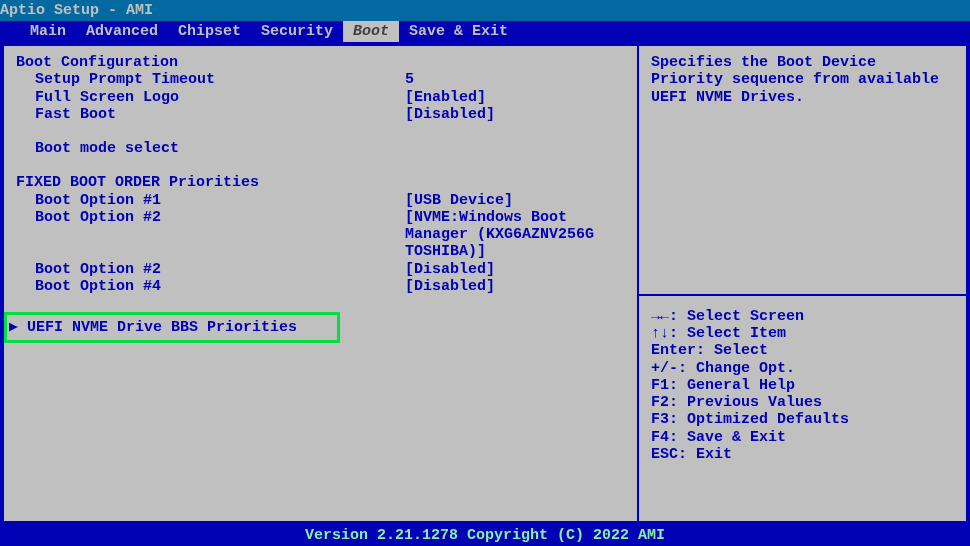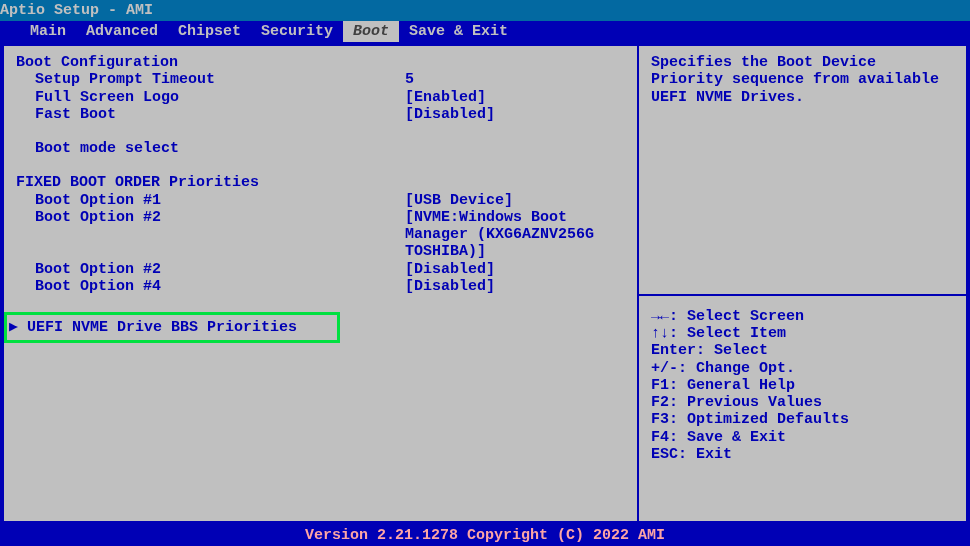--- a/index.html
+++ b/index.html
@@ -116,21 +116,21 @@
       margin-left: -10px;
     }
     .highlighted {
       border: 3px solid #00e040;
       margin-left: -12px;
       margin-right: 285px;
       padding: 4px 2px 4px 12px;
     }
     .footer-bar {
       text-align: center;
-      color: #fca5a5;
+      color: #86efac;
       background: #0000b5;
       padding: 2px 8px;
       margin-top: auto;
     }
     .help-spacer {
       flex: 1;
     }
   </style>
 </head>
 <body>

